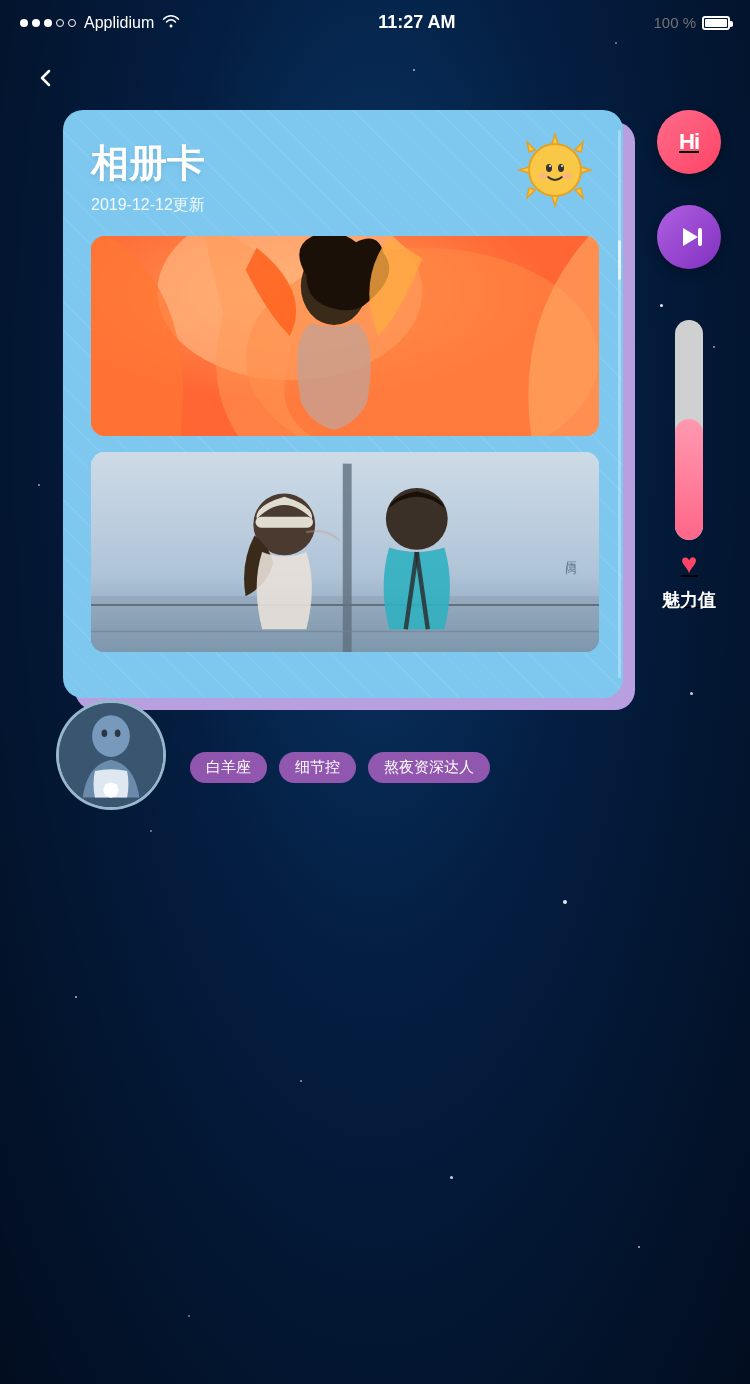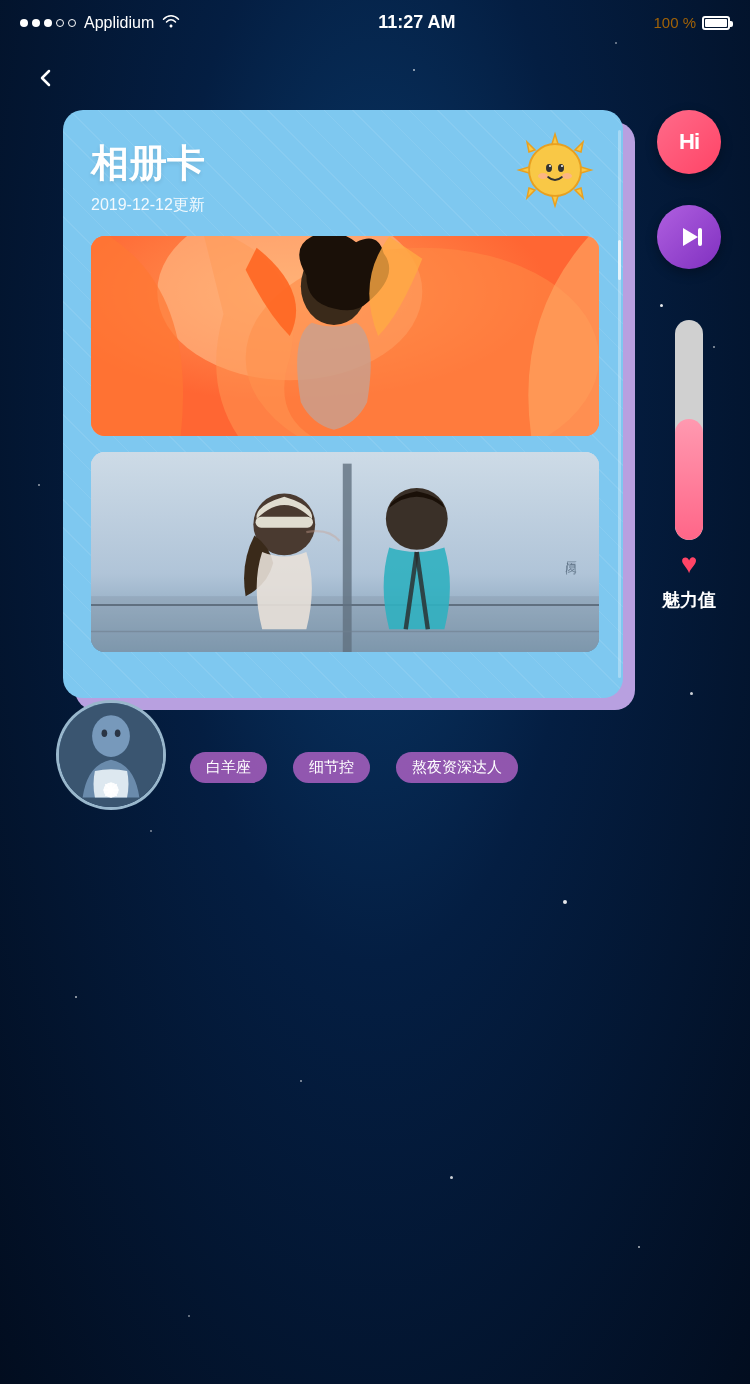--- a/index.html
+++ b/index.html
@@ -46,21 +46,21 @@
     }
     .signal-dots {
       display: flex; gap: 4px; align-items: center;
     }
     .dot { width: 8px; height: 8px; border-radius: 50%; background: white; }
     .dot.empty { background: transparent; border: 1.5px solid white; }
     .wifi-icon { color: white; font-size: 16px; }
     .status-center { color: white; font-size: 18px; font-weight: 600; }
     .status-right {
       display: flex; align-items: center; gap: 6px;
-      color: #a16207; font-size: 15px;
+      color: #737373; font-size: 15px;
     }
     .battery {
       width: 28px; height: 14px; border: 2px solid white; border-radius: 3px;
       position: relative;
     }
     .battery::after {
       content: '';
       position: absolute;
       right: -5px; top: 3px;
       width: 3px; height: 6px;
@@ -308,21 +308,21 @@
       flex: 1;
     }
     .profile-name {
       font-size: 26px;
       font-weight: 700;
       color: white;
       margin-bottom: 14px;
     }
     .tags {
       display: flex;
-      gap: 26px;
+      gap: 12px;
       flex-wrap: wrap;
       margin-top: 24px;
     }
     .tag {
       background: rgba(180, 100, 200, 0.8);
       color: white;
       font-size: 15px;
       padding: 6px 16px;
       border-radius: 20px;
       font-weight: 500;
@@ -518,21 +518,21 @@
 
         <div class="scroll-indicator">
           <div class="scroll-track">
             <div class="scroll-thumb"></div>
           </div>
         </div>
 
       </div>
     </div>
 
-    <div style="position:absolute; right:14px; top:0; display:flex; flex-direction:column; align-items:center; gap:31px;">
+    <div style="position:absolute; right:14px; top:0; display:flex; flex-direction:column; align-items:center; gap:31px;text-decoration:underline;">
 
       <div class="side-btn hi-btn">
         <span style="font-size:22px;font-weight:900;letter-spacing:-1px;">Hi</span>
       </div>
 
       <div class="side-btn play-btn">
         <svg width="30" height="30" viewBox="0 0 30 30" fill="none">
           <polygon points="9,6 24,15 9,24" fill="white"></polygon>
           <rect x="24" y="6" width="4" height="18" rx="2" fill="white"></rect>
         </svg>

